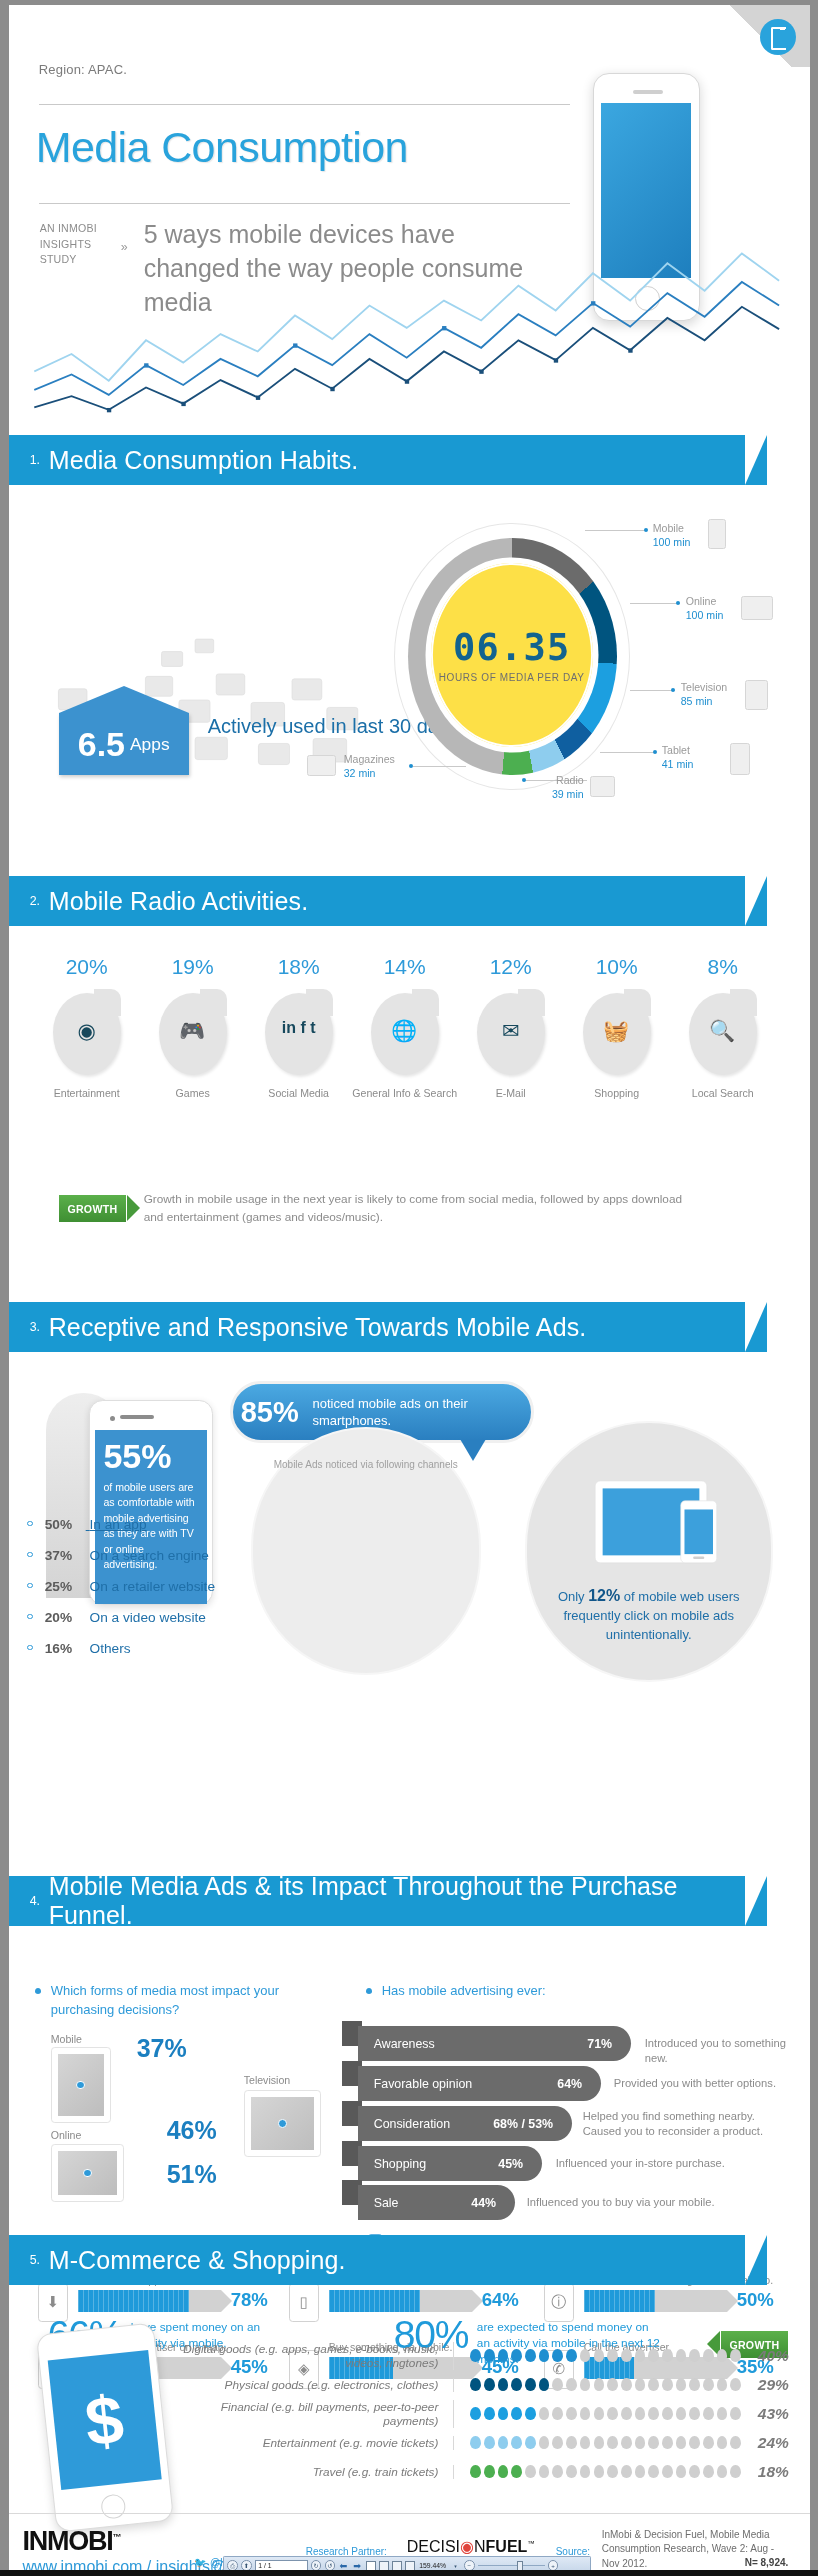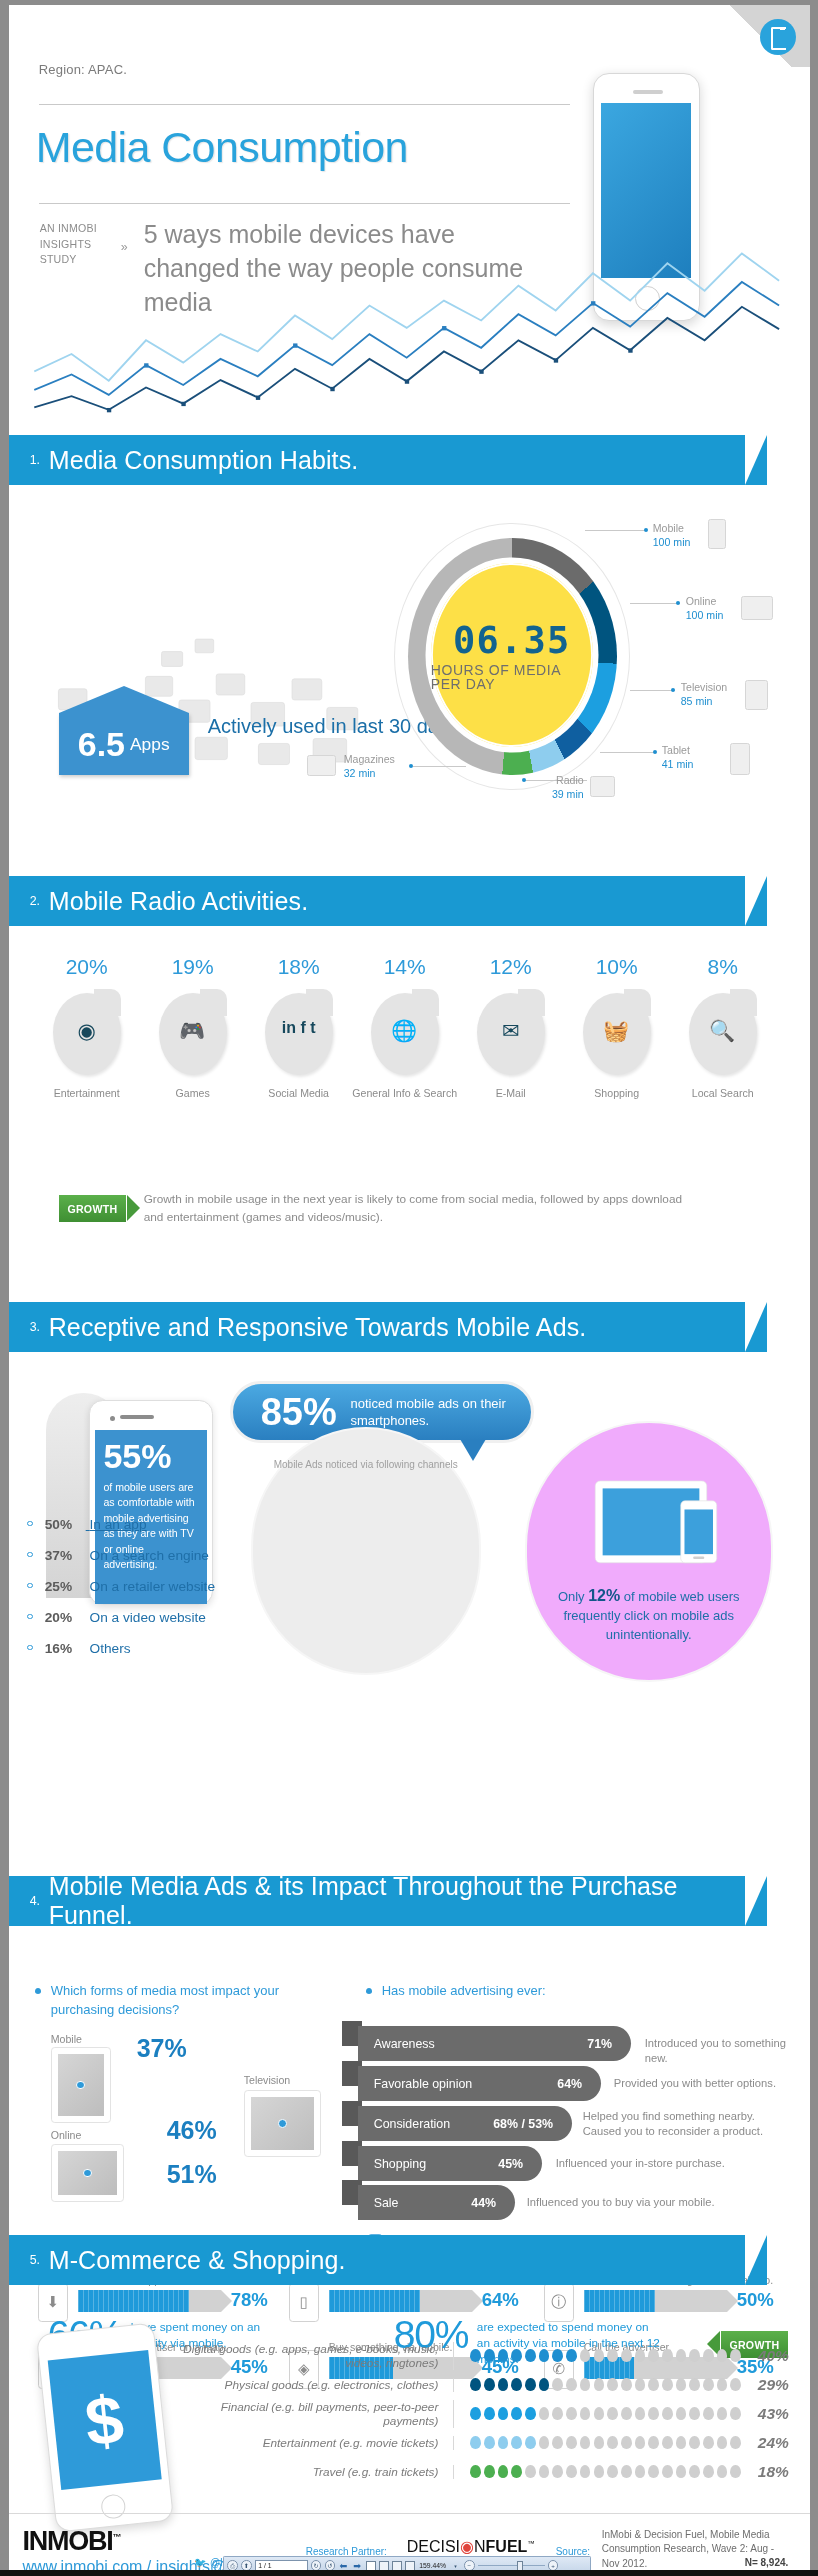--- a/index.html
+++ b/index.html
@@ -123,21 +123,21 @@
   .donut-hole {
     position:absolute; left:46px; top:46px; width:168px; height:190px;
     border-radius:50%; background:#fde047; border:3.1px solid #fff;
     box-shadow: inset 0 0 0 1.9px #fff, 0 0 0 2.5px #fff;
     display:flex; flex-direction:column; align-items:center; justify-content:center;
   }
   .lcd {
     font-family:"DejaVu Sans Mono", monospace; font-size:37px; color:#12638f;
     letter-spacing:1.2px; font-weight:bold;
   }
-  .lcd-cap { margin-top:2px; font-size:14px; color:#6e6e6e; text-align:left; line-height:13.7px; letter-spacing:0.6px; }
+  .lcd-cap { margin-top:2px; font-size:10px; color:#6e6e6e; text-align:center; line-height:13.7px; letter-spacing:0.6px; }
 
   .dlabel { position:absolute; font-size:10.6px; line-height:13.7px; }
   .dlabel .nm { color:#9a9a9a; }
   .dlabel .vl { color:#1f8fd0; }
   .dleader { position:absolute; background:#c9c9c9; height:0.6px; }
   .ddot { position:absolute; width:4.3px; height:4.3px; border-radius:50%; background:#1f8fd0; }
   .dev-ico { position:absolute; background:#efefef; border:0.6px solid #d6d6d6; border-radius:2.5px; }
 
   
   .act-row { position:absolute; left:25px; top:950px; width:745px; display:flex; }
@@ -169,21 +169,21 @@
     border-color:transparent #479a3b transparent transparent;
   }
   .growth-text { position:absolute; font-size:11.8px; line-height:18px; color:#8c8c8c; }
 
   
   .bubble85 {
     position:absolute; left:221px; top:1376px; width:304px; height:62px;
     background:linear-gradient(180deg,#4ba9e2,#2a7fc0); border-radius:31px;
     border:3.1px solid #f0f0f0; display:flex; align-items:center;
   }
-  .bubble85 .big { font-size:38px; color:#fff; font-weight:bold; margin-left:28px; }
+  .bubble85 .big { font-size:29px; color:#fff; font-weight:bold; margin-left:8px; }
   .bubble85 .txt { font-size:13px; line-height:17px; color:#fff; margin-left:13.7px; }
   .bubble85::after{
     content:""; position:absolute; right:45px; bottom:-21px; width:0;height:0;
     border-style:solid; border-width:22.4px 13.7px 0 13.7px;
     border-color:#2a7fc0 transparent transparent transparent;
   }
   .person { position:absolute; left:37px; top:1388px; width:75px; height:205px;
     background:linear-gradient(180deg,#ececec,#cfcfcf); border-radius:37px 37px 0 0 ; opacity:.9;}
   .phone55 {
     position:absolute; left:80px; top:1395px; width:124px; height:205px;
@@ -200,21 +200,21 @@
     background:#ededed; border-radius:50%/48%; border:2.5px solid #f6f6f6;
   }
   .chan-title { position:absolute; left:0; right:0; top:30px; text-align:center; font-size:10px; color:#a0a0a0; }
   .chan-item { position:absolute; left:36px; font-size:13.7px; color:#1f6fa8; }
   .chan-item .mk { position:absolute; left:-17.4px; top:3.7px; width:5.6px;height:5.6px;border-radius:50%;
     border:1.2px solid #2e9ad9; }
   .chan-item .pv { display:inline-block; width:41px; color:#5c5c5c; font-weight:600;}
 
   .click-circle {
     position:absolute; left:516px; top:1416px; width:248px; height:261px;
-    background:#f0abfc; border-radius:50%/48%; border:2.5px solid #f6f6f6;
+    background:#e5e5e5; border-radius:50%/48%; border:2.5px solid #f6f6f6;
     display:flex; flex-direction:column; align-items:center; justify-content:flex-end; padding-bottom:36px;
   }
   .click-circle .devs { position:absolute; top:53px; left:0; right:0; height:93px; }
   .cc-text { font-size:13px; line-height:19px; color:#1f6fa8; text-align:center; width:186px; }
   .cc-text b { font-size:16px; color:#12568a; }
 
   
   .q-head { position:absolute; font-size:13px; line-height:18.6px; color:#2e9ad9; }
   .q-head .bullet { position:absolute; left:-16px; top:5.6px; width:6.8px; height:6.8px; background:#2e9ad9;
     border-radius:50% 50% 50% 50%/60% 60% 40% 40%;}

